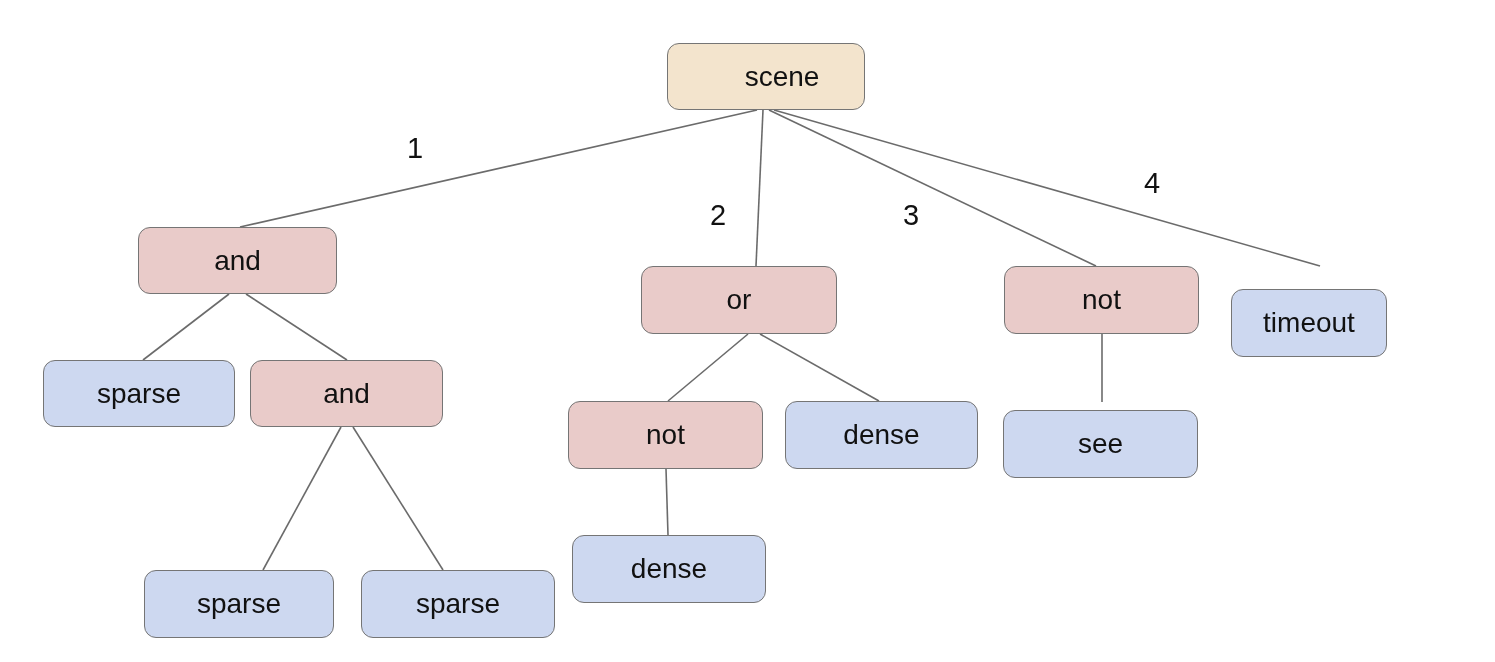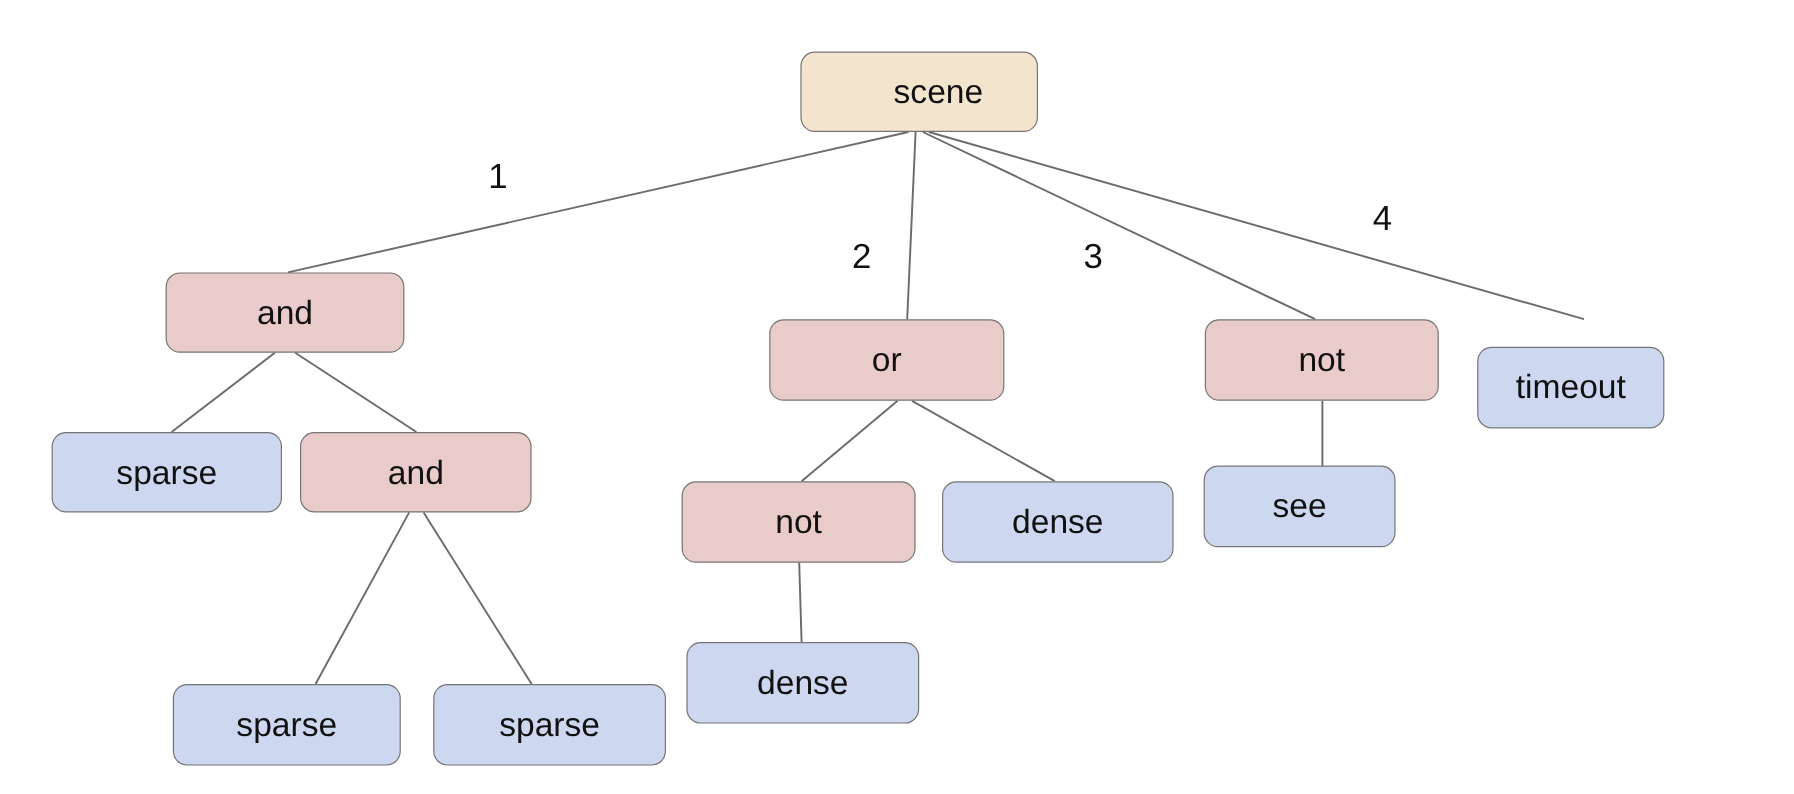--- a/index.html
+++ b/index.html
@@ -79,19 +79,19 @@
 
   <div class="node operator" style="left:138px;  top:227px; width:199px; height:67px;">and</div>
   <div class="node operator" style="left:641px;  top:266px; width:196px; height:68px;">or</div>
   <div class="node operator" style="left:1004px; top:266px; width:195px; height:68px;">not</div>
   <div class="node leaf" style="left:1231px; top:266px; width:156px; height:68px;margin-top:23px;">timeout</div>
 
   <div class="node leaf" style="left:43px;   top:360px; width:192px; height:67px;">sparse</div>
   <div class="node operator" style="left:250px;  top:360px; width:193px; height:67px;">and</div>
   <div class="node operator" style="left:568px;  top:401px; width:195px; height:68px;">not</div>
   <div class="node leaf" style="left:785px;  top:401px; width:193px; height:68px;">dense</div>
-  <div class="node leaf" style="left:1003px; top:388px; width:160px; height:68px;">see</div>
+  <div class="node leaf" style="left:1003px; top:410px; width:195px; height:68px;">see</div>
 
   <div class="node leaf" style="left:144px;  top:570px; width:190px; height:68px;">sparse</div>
   <div class="node leaf" style="left:361px;  top:570px; width:194px; height:68px;">sparse</div>
   <div class="node leaf" style="left:572px;  top:535px; width:194px; height:68px;">dense</div>
 
 </div>
 
 </body></html>

